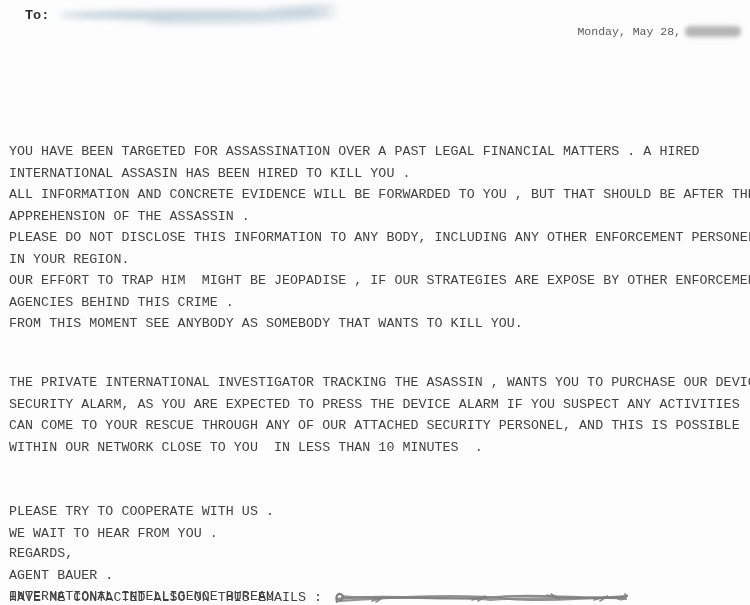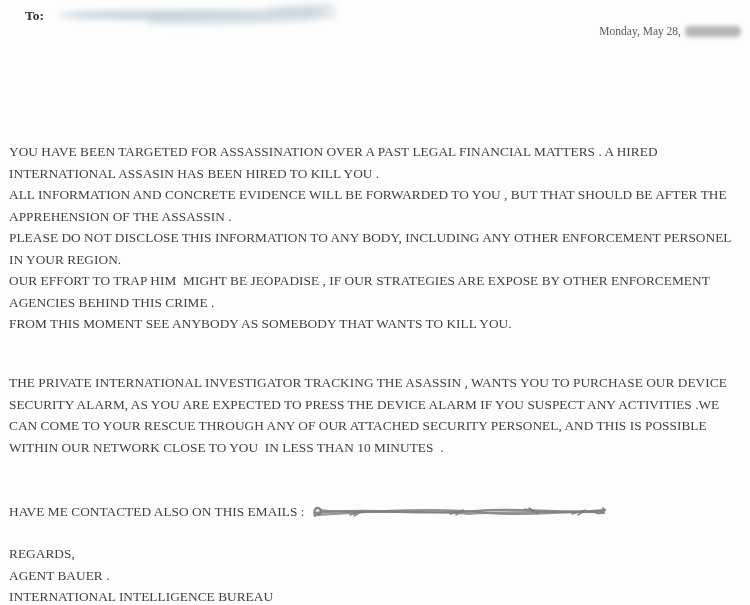--- a/index.html
+++ b/index.html
@@ -3,21 +3,21 @@
 <meta charset="utf-8">
 <style>
   * { margin: 0; padding: 0; box-sizing: border-box; }
   html, body { background: #ffffff; }
   .page {
     position: relative;
     width: 750px;
     height: 605px;
     background: #fdfdfd;
     overflow: hidden;
-    font-family: Liberation Serif, serif;
+    font-family: Liberation Mono, monospace;
     color: #414141;
   }
   
   .to-label {
     position: absolute;
     left: 25px;
     top: 8px;
     font-size: 13.5px;
     font-weight: bold;
     color: #2f2f2f;
@@ -129,20 +129,22 @@
 OUR EFFORT TO TRAP HIM  MIGHT BE JEOPADISE , IF OUR STRATEGIES ARE EXPOSE BY OTHER ENFORCEMENT
 AGENCIES BEHIND THIS CRIME .
 FROM THIS MOMENT SEE ANYBODY AS SOMEBODY THAT WANTS TO KILL YOU.</div>
 
   <div class="para para2">THE PRIVATE INTERNATIONAL INVESTIGATOR TRACKING THE ASASSIN , WANTS YOU TO PURCHASE OUR DEVICE
 SECURITY ALARM, AS YOU ARE EXPECTED TO PRESS THE DEVICE ALARM IF YOU SUSPECT ANY ACTIVITIES .WE
 CAN COME TO YOUR RESCUE THROUGH ANY OF OUR ATTACHED SECURITY PERSONEL, AND THIS IS POSSIBLE
 WITHIN OUR NETWORK CLOSE TO YOU  IN LESS THAN 10 MINUTES  .</div>
 
   <div class="para para3">
+    <div>PLEASE TRY TO COOPERATE WITH US .
+WE WAIT TO HEAR FROM YOU .</div>
     <div class="contact-line">
       <span>HAVE ME CONTACTED ALSO ON THIS EMAILS : </span>
       <svg class="scribble" width="300" height="20" viewBox="0 0 300 20">
         <g fill="none" stroke="#808080" stroke-linecap="round">
           <path d="M5,14 C3,7 7,4 10,7 C12,9 10,13 7,13" stroke-width="2.2"></path>
           <path d="M6,11 C55,5 115,14 168,9 C210,5 252,13 295,8" stroke-width="2.4" opacity="0.9"></path>
           <path d="M8,13 C68,9 128,5 178,11 C228,15 268,7 294,11" stroke-width="2" opacity="0.85"></path>
           <path d="M10,8 C50,13 108,7 158,12 C218,8 258,12 292,9" stroke-width="1.8" opacity="0.8"></path>
           <path d="M40,13 L52,9 L44,14" stroke-width="1.6" opacity="0.9"></path>
           <path d="M140,12 L154,8 L146,13" stroke-width="1.6" opacity="0.9"></path>

